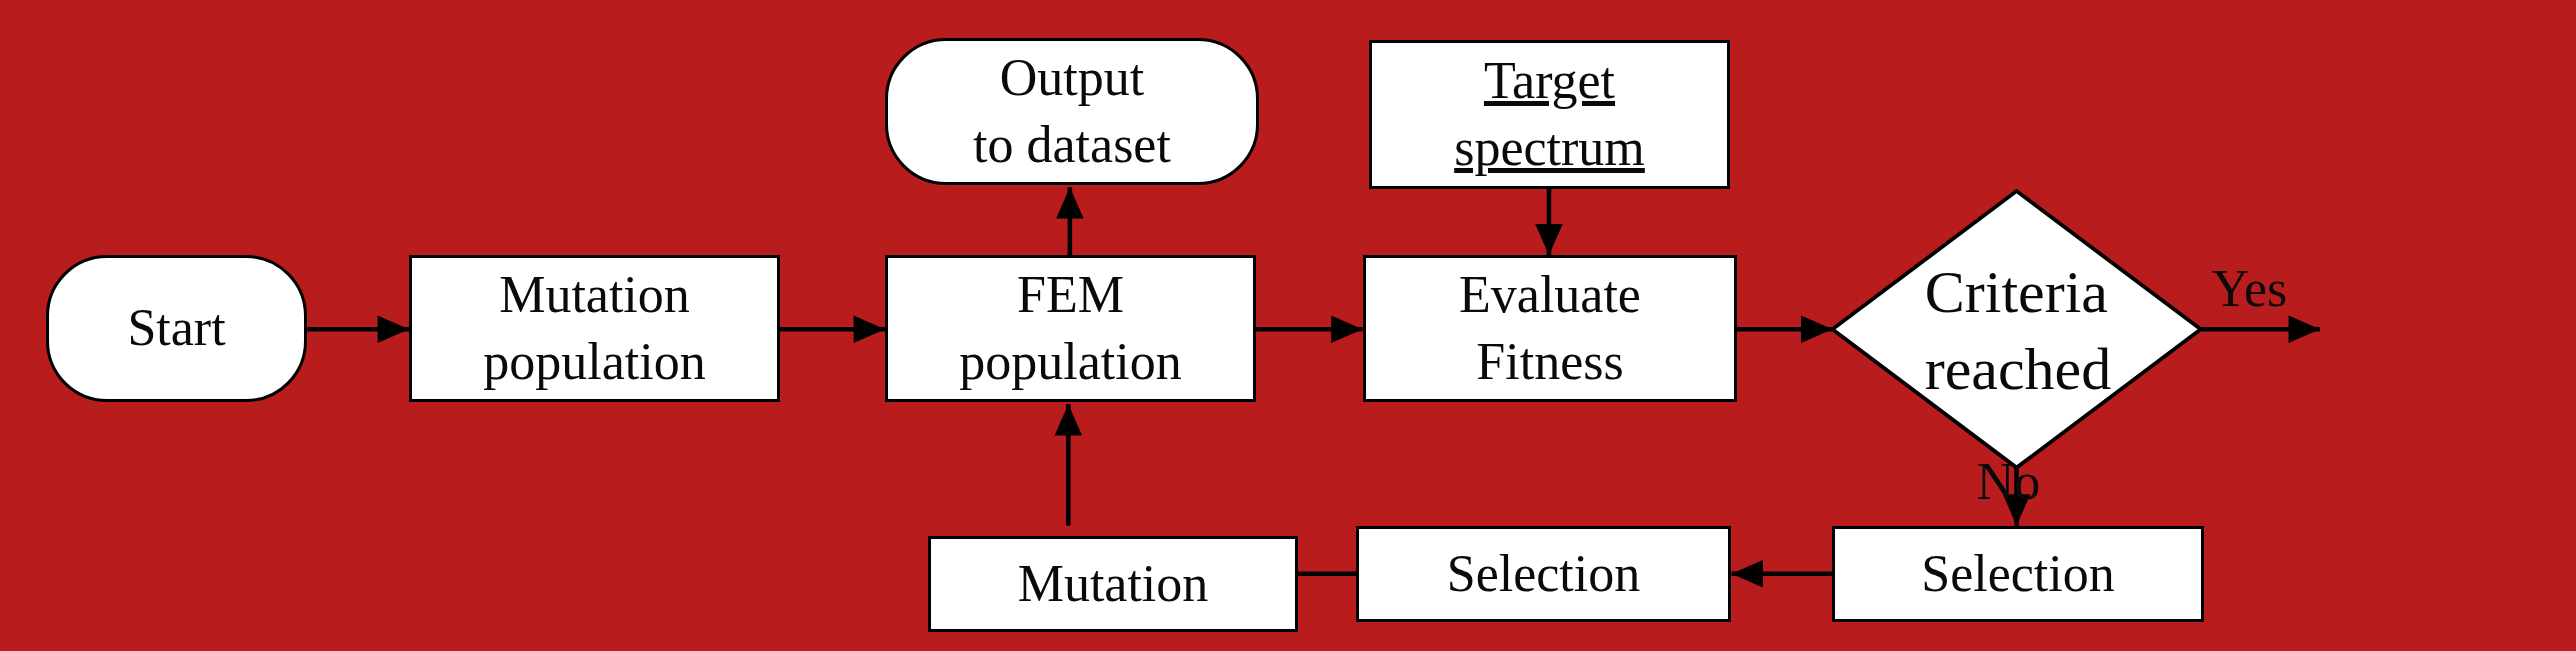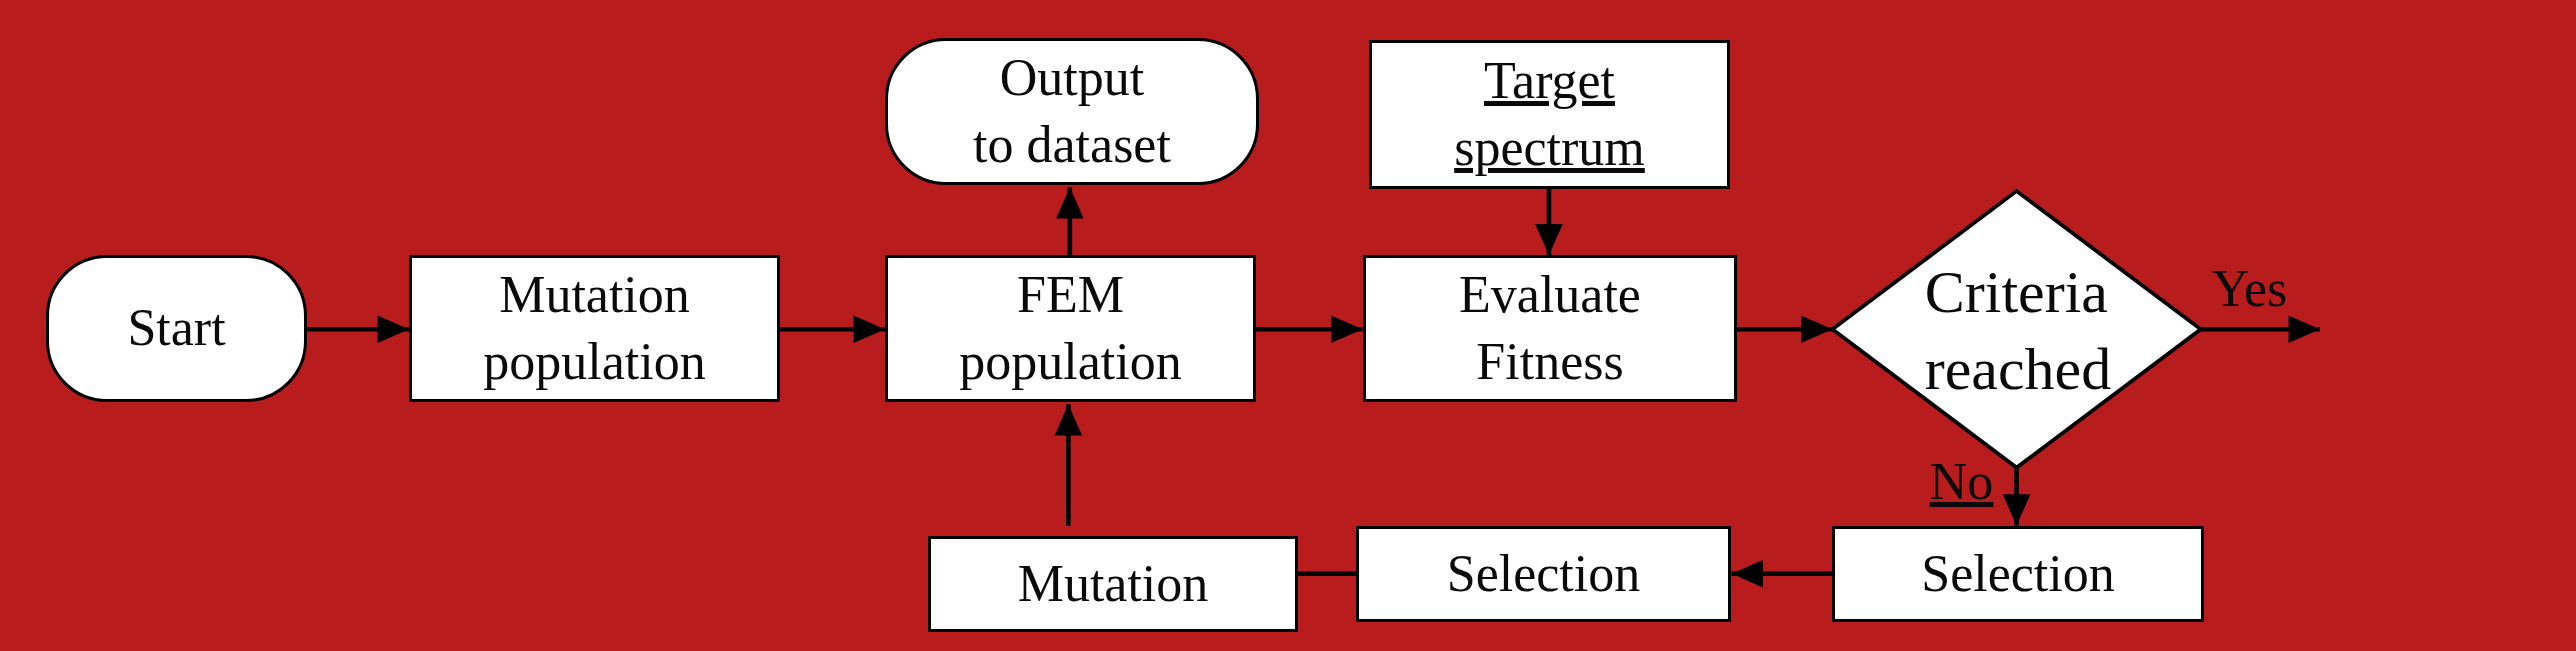--- a/index.html
+++ b/index.html
@@ -97,16 +97,16 @@
   <div class="node" style="left:1363px; top:255px; width:374px; height:147px;">Evaluate
 Fitness</div>
   <div class="diamond-label" style="left:1891px; top:258px; width:254px; height:145px;">Criteria
 reached</div>
 
   <div class="node" style="left:880px; top:536px; width:370px; height:96px;margin-left:48px;">Mutation</div>
   <div class="node" style="left:1356px; top:526px; width:375px; height:96px;">Selection</div>
   <div class="node" style="left:1832px; top:526px; width:372px; height:96px;">Selection</div>
 
   <div class="edge-label" style="left:2192px; top:261px; width:115px; height:55px;">Yes</div>
-  <div class="edge-label" style="left:1912px; top:454px; width:99px; height:55px;text-decoration:underline;">No</div>
+  <div class="edge-label" style="left:1959px; top:454px; width:99px; height:55px;">No</div>
 
 </div>
 
 
 </body></html>

